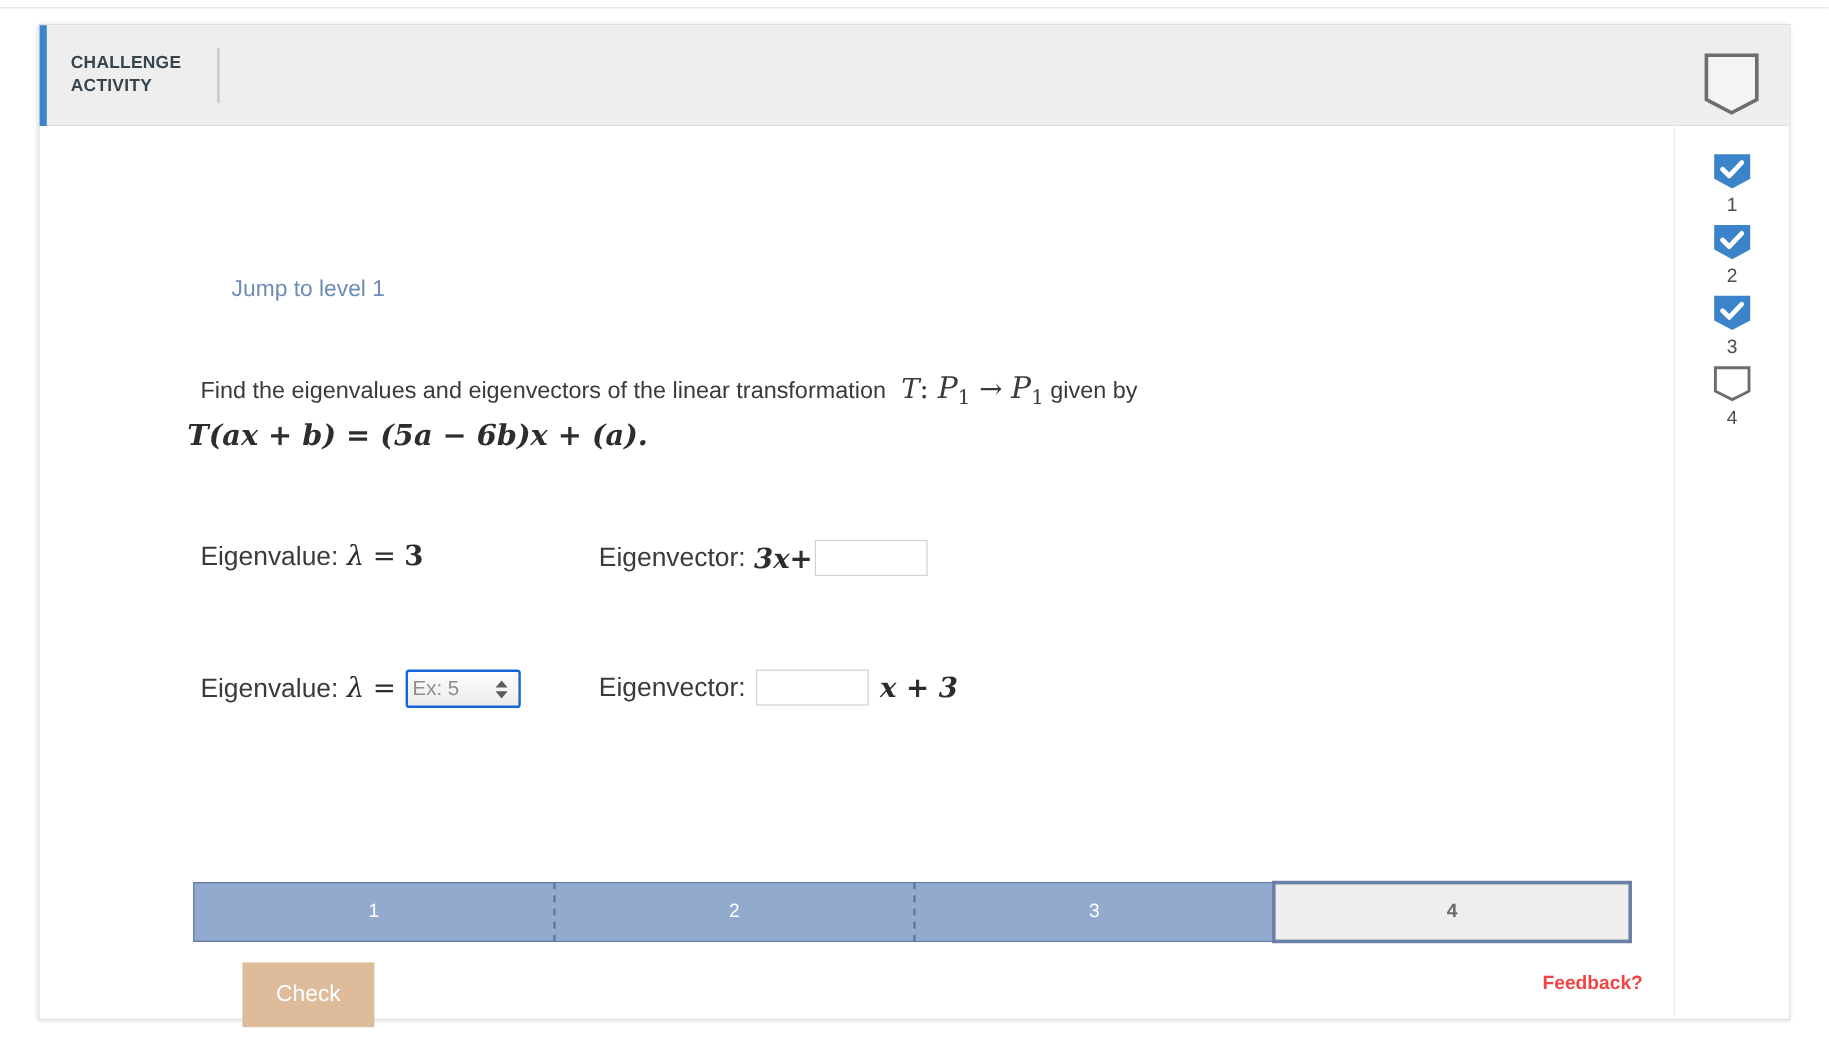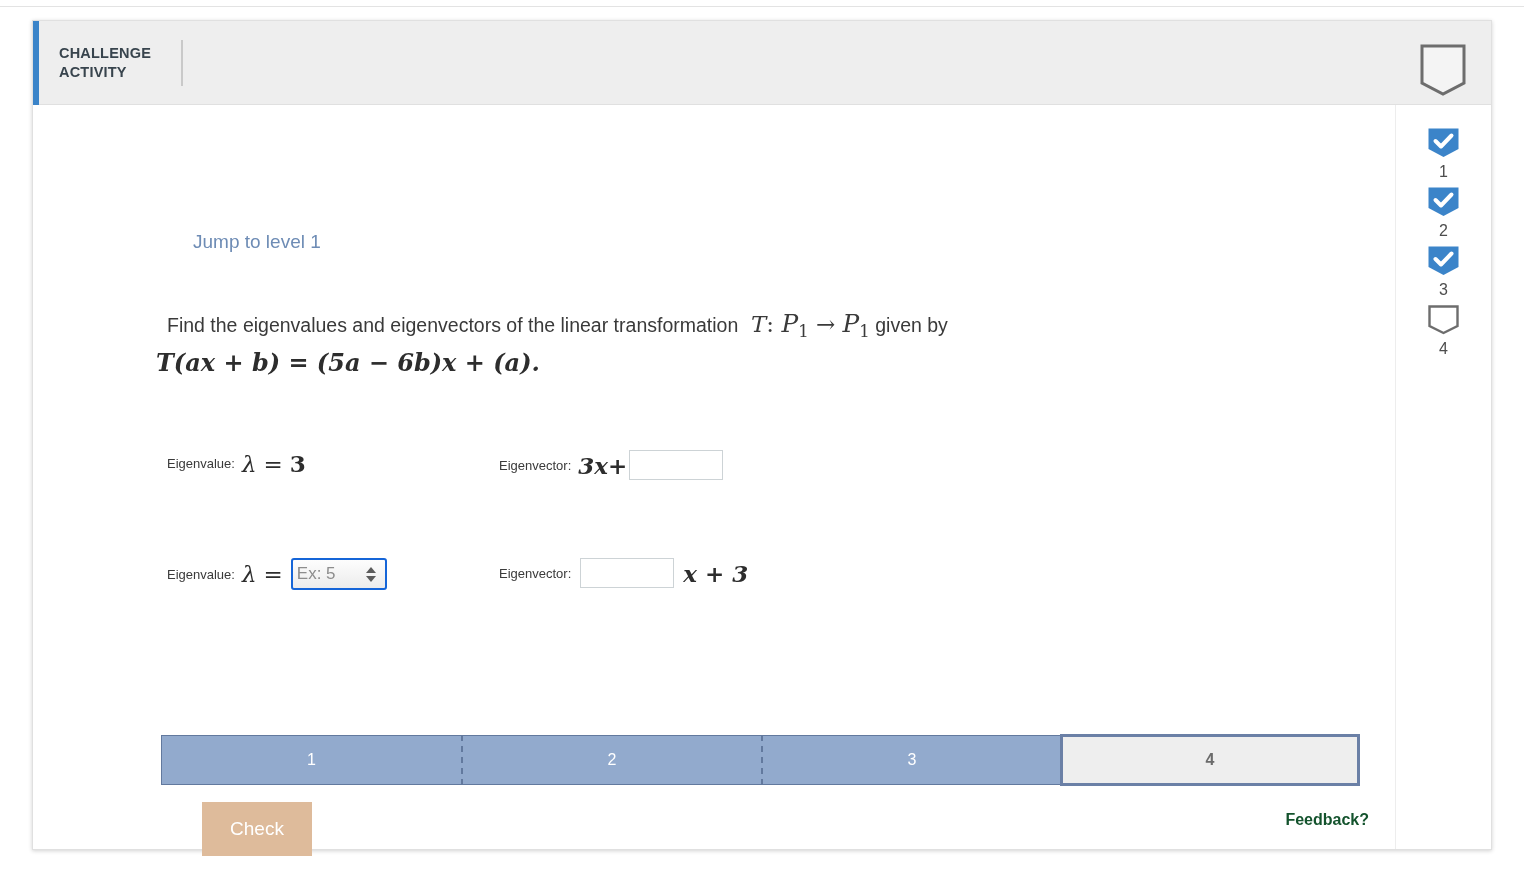--- a/index.html
+++ b/index.html
@@ -192,21 +192,21 @@
     display: flex;
     align-items: center;
     white-space: nowrap;
   }
   .row-1 { left: 134px; top: 345px; }
   .row-1b { left: 466px; top: 345px; }
   .row-2 { left: 134px; top: 453px; }
   .row-2b { left: 466px; top: 453px; }
 
   .lbl {
-    font-size: 13px;
+    font-size: 22px;
     color: #3a3a3a;
   }
   .mathval {
     font-size: 23px;
     color: #2d2d2d;
     margin-left: 7px;
   }
 
   .txt-input {
     width: 94px;
@@ -325,21 +325,21 @@
     color: #ffffff;
     cursor: default;
   }
 
   .feedback {
     position: absolute;
     right: 28px;
     bottom: 20px;
     font-size: 16px;
     font-weight: bold;
-    color: #14532d;
+    color: #ef4444;
     text-decoration: none;
     cursor: pointer;
   }
 </style>
 </head>
 <body>
 
 <div class="page">
 
   <div class="top-strip"></div>

